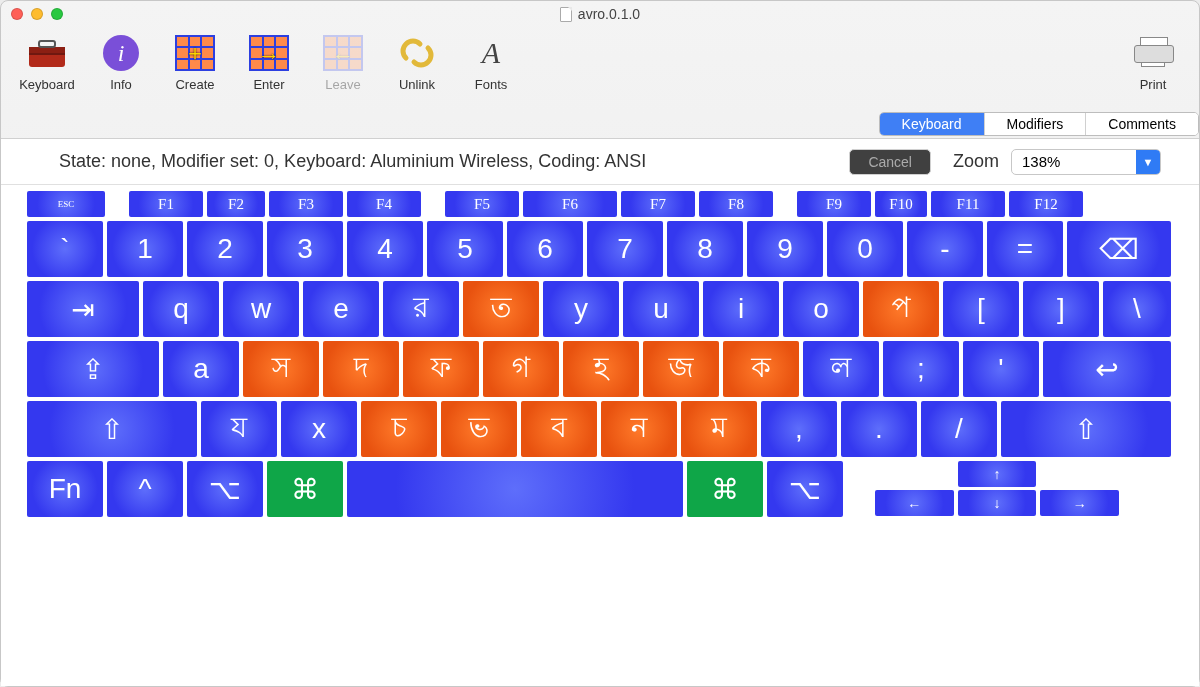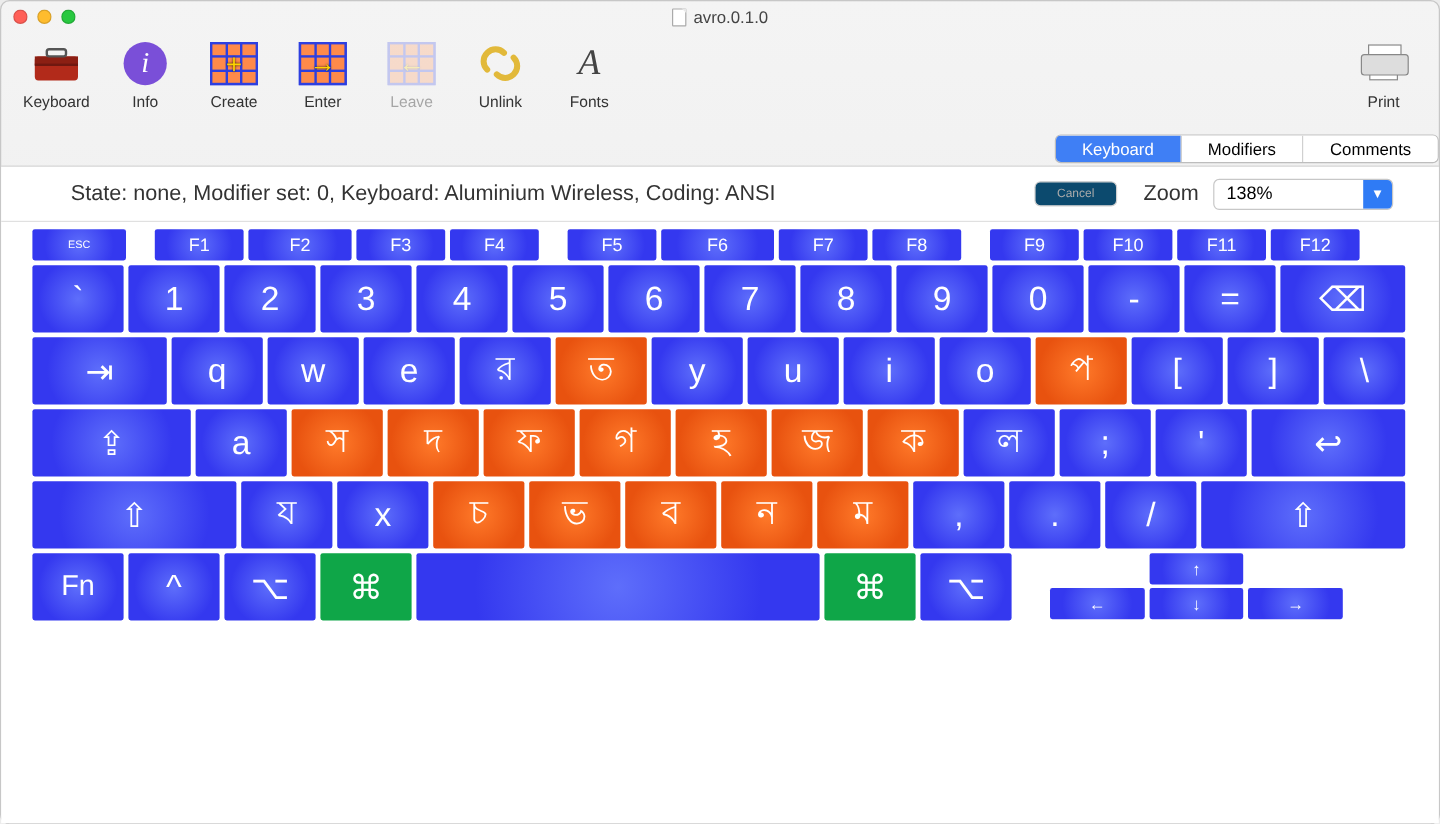--- a/index.html
+++ b/index.html
@@ -65,22 +65,22 @@
   color:#000000; background:#fff; border-left:1px solid #d0d0d0; cursor:pointer;
 }
 .tab:first-child { border-left:none; }
 .tab.active { background:#3f7ff5; color:#fff; }
 .status-row {
   height:46px; display:flex; align-items:center; padding:0 38px 0 58px; gap:12px;
   background:#fff; border-bottom:1px solid #e0e0e0;
 }
 .status-text { font-size:18px; color:#333; flex:1; }
 .btn-cancel {
-  background:#0c4a6e; border:1px solid #d0d0d0; border-radius:5px;
-  padding:4px 18px; font-size:10px; color:#aaa;
+  background:#404040; border:1px solid #d0d0d0; border-radius:5px;
+  padding:4px 18px; font-size:14px; color:#aaa;
 }
 .zoom-label { font-size:18px; color:#333; margin-left:10px; }
 .zoom-select {
   display:flex; align-items:center; border:1px solid #c7c7c7; border-radius:5px;
   background:#fff; height:26px; width:150px; font-size:15px; overflow:hidden;
 }
 .zoom-select .val { flex:1; padding:0 10px; }
 .zoom-select .arrow {
   width:24px; height:100%; background:#2f7bf5; display:flex;
   align-items:center; justify-content:center; color:#fff; font-size:11px;
@@ -92,21 +92,21 @@
   width:1148px;
   font-family: Arial, sans-serif;
 }
 .krow { display:flex; gap:4px; margin-bottom:4px; }
 .key {
   height:56px; background: radial-gradient(circle at 50% 50%, #5e6efb 0%, #3438ef 70%);
   color:#fff; display:flex; align-items:center; justify-content:center;
   font-size:28px; border-radius:2px; cursor:pointer; user-select:none;
   flex-shrink:0;
 }
-.key.fn { height:26px; font-size:15px; }
+.key.fn { height:26px; font-size:15px;font-family:Liberation Serif, serif; }
 .key.esc { font-size:9px; }
 .key.orange { background: radial-gradient(circle at 50% 50%, #ff7a2a 0%, #e8520f 75%); }
 .key.green { background:#0fa648; }
 .arrow-cluster { display:flex; flex-direction:column; gap:3px; width:244px; }
 .arrow-row { display:flex; gap:4px; }
 .akey {
   height:26px; background: radial-gradient(circle at 50% 50%, #5e6efb 0%, #3438ef 70%);
   color:#fff; display:flex; align-items:center; justify-content:center;
   font-size:14px; border-radius:2px; cursor:pointer; flex:1;
 }
@@ -277,31 +277,31 @@
     </div>
   </div>
 
   <div class="kbd-area">
     <div class="kbd">
 
       <div class="krow">
         <div class="key fn esc" style="width:78px">ESC</div>
         <div style="width:16px"></div>
         <div class="key fn" style="width:74px">F1</div>
-        <div class="key fn" style="width:86px">F2</div>
+        <div class="key fn" style="width:58px">F2</div>
         <div class="key fn" style="width:74px">F3</div>
         <div class="key fn" style="width:74px">F4</div>
         <div style="width:16px"></div>
         <div class="key fn" style="width:74px">F5</div>
         <div class="key fn" style="width:94px">F6</div>
         <div class="key fn" style="width:74px">F7</div>
         <div class="key fn" style="width:74px">F8</div>
         <div style="width:16px"></div>
         <div class="key fn" style="width:74px">F9</div>
-        <div class="key fn" style="width:74px">F10</div>
+        <div class="key fn" style="width:52px">F10</div>
         <div class="key fn" style="width:74px">F11</div>
         <div class="key fn" style="width:74px">F12</div>
       </div>
 
       <div class="krow">
         <div class="key" style="width:76px">`</div>
         <div class="key" style="width:76px">1</div>
         <div class="key" style="width:76px">2</div>
         <div class="key" style="width:76px">3</div>
         <div class="key" style="width:76px">4</div>
@@ -358,21 +358,21 @@
         <div class="key orange" style="width:76px">ব</div>
         <div class="key orange" style="width:76px">ন</div>
         <div class="key orange" style="width:76px">ম</div>
         <div class="key" style="width:76px">,</div>
         <div class="key" style="width:76px">.</div>
         <div class="key" style="width:76px">/</div>
         <div class="key" style="width:170px">⇧</div>
       </div>
 
       <div class="krow">
-        <div class="key" style="width:76px;font-size:24px">Fn</div>
+        <div class="key" style="width:76px;font-size:28px">Fn</div>
         <div class="key" style="width:76px">^</div>
         <div class="key" style="width:76px">⌥</div>
         <div class="key green" style="width:76px">⌘</div>
         <div class="key" style="width:336px"></div>
         <div class="key green" style="width:76px">⌘</div>
         <div class="key" style="width:76px">⌥</div>
         <div style="width:24px"></div>
         <div class="arrow-cluster">
           <div class="arrow-row">
             <div style="flex:1"></div>

